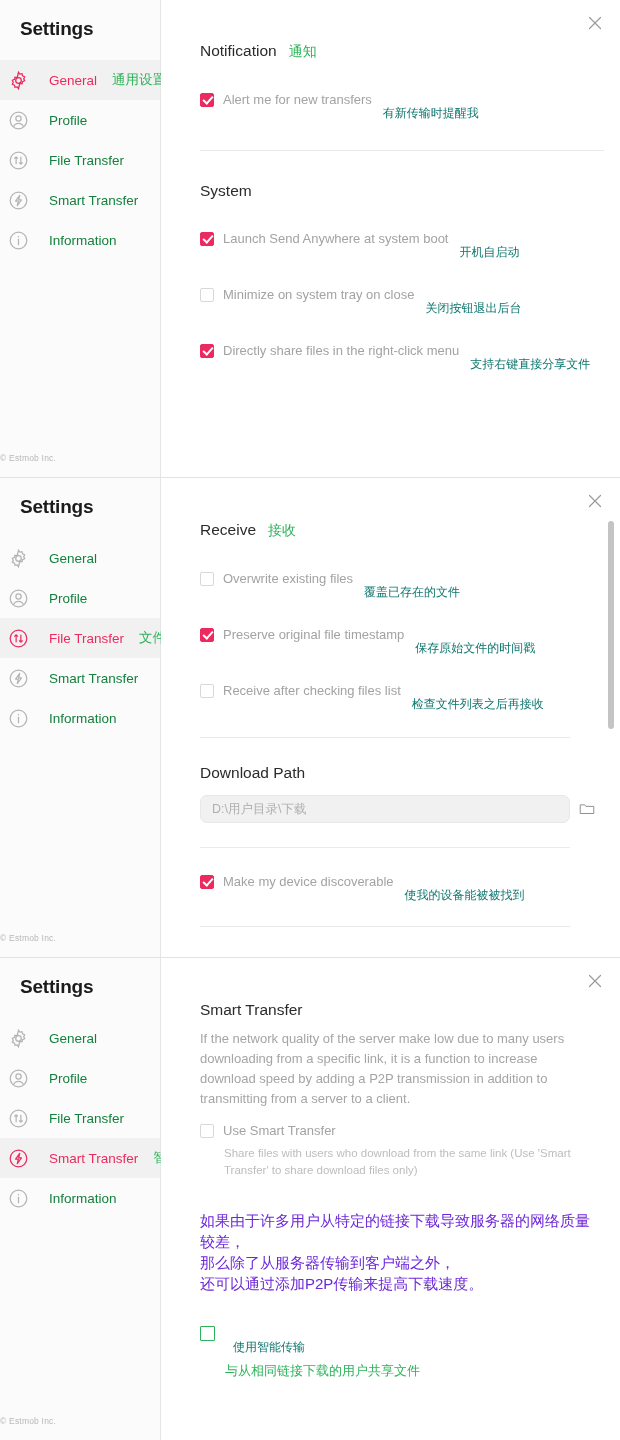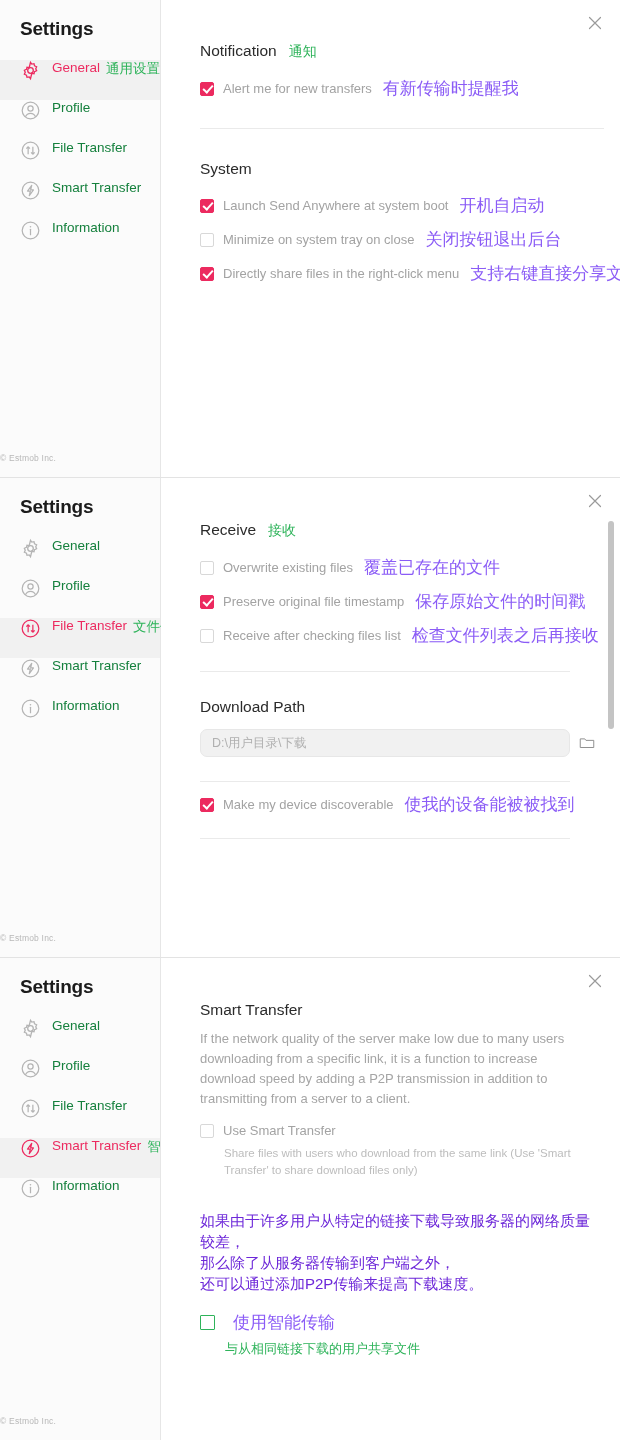--- a/index.html
+++ b/index.html
@@ -34,24 +34,25 @@
     font-size: 19px;
     font-weight: bold;
     color: #1b1b1b;
     letter-spacing: -0.2px;
     padding: 18px 0 0 20px;
   }
   .nav { margin-top: 20px; }
   .nav-item {
     position: relative;
     display: flex;
-    align-items: flex-start;
+    align-items: center;
     height: 40px;
-    padding-left: 20px;
+    padding-left: 8px;
     white-space: nowrap;
+    gap: 9px;
   }
   .nav-item.active { background: #f1f1f1; }
   .nav-icon {
     width: 21px; height: 21px;
     flex: 0 0 21px;
     margin-right: 11px;
     color: #b4b4b4;
   }
   .nav-item.active .nav-icon { color: #ec2a5f; }
   .nav-icon svg { display: block; width: 21px; height: 21px; }
@@ -136,23 +137,24 @@
     background: #ffffff;
     border: 1.8px solid #2eb35a;
     width: 15px; height: 15px; flex: 0 0 15px;
     border-radius: 1px;
   }
   .cb-label {
     font-size: 13px;
     color: #a3a3a3;
   }
   .cb-cn {
-    font-size: 17px;
-    color: #8b5cf6;
+    font-size: 12px;
+    color: #0f766e;
     margin-left: 11px;
+    margin-top: 28px;
   }
 
   .divider {
     height: 1px;
     background: #eaeaea;
     margin-top: 22px;
   }
 
   
   .path-row {

